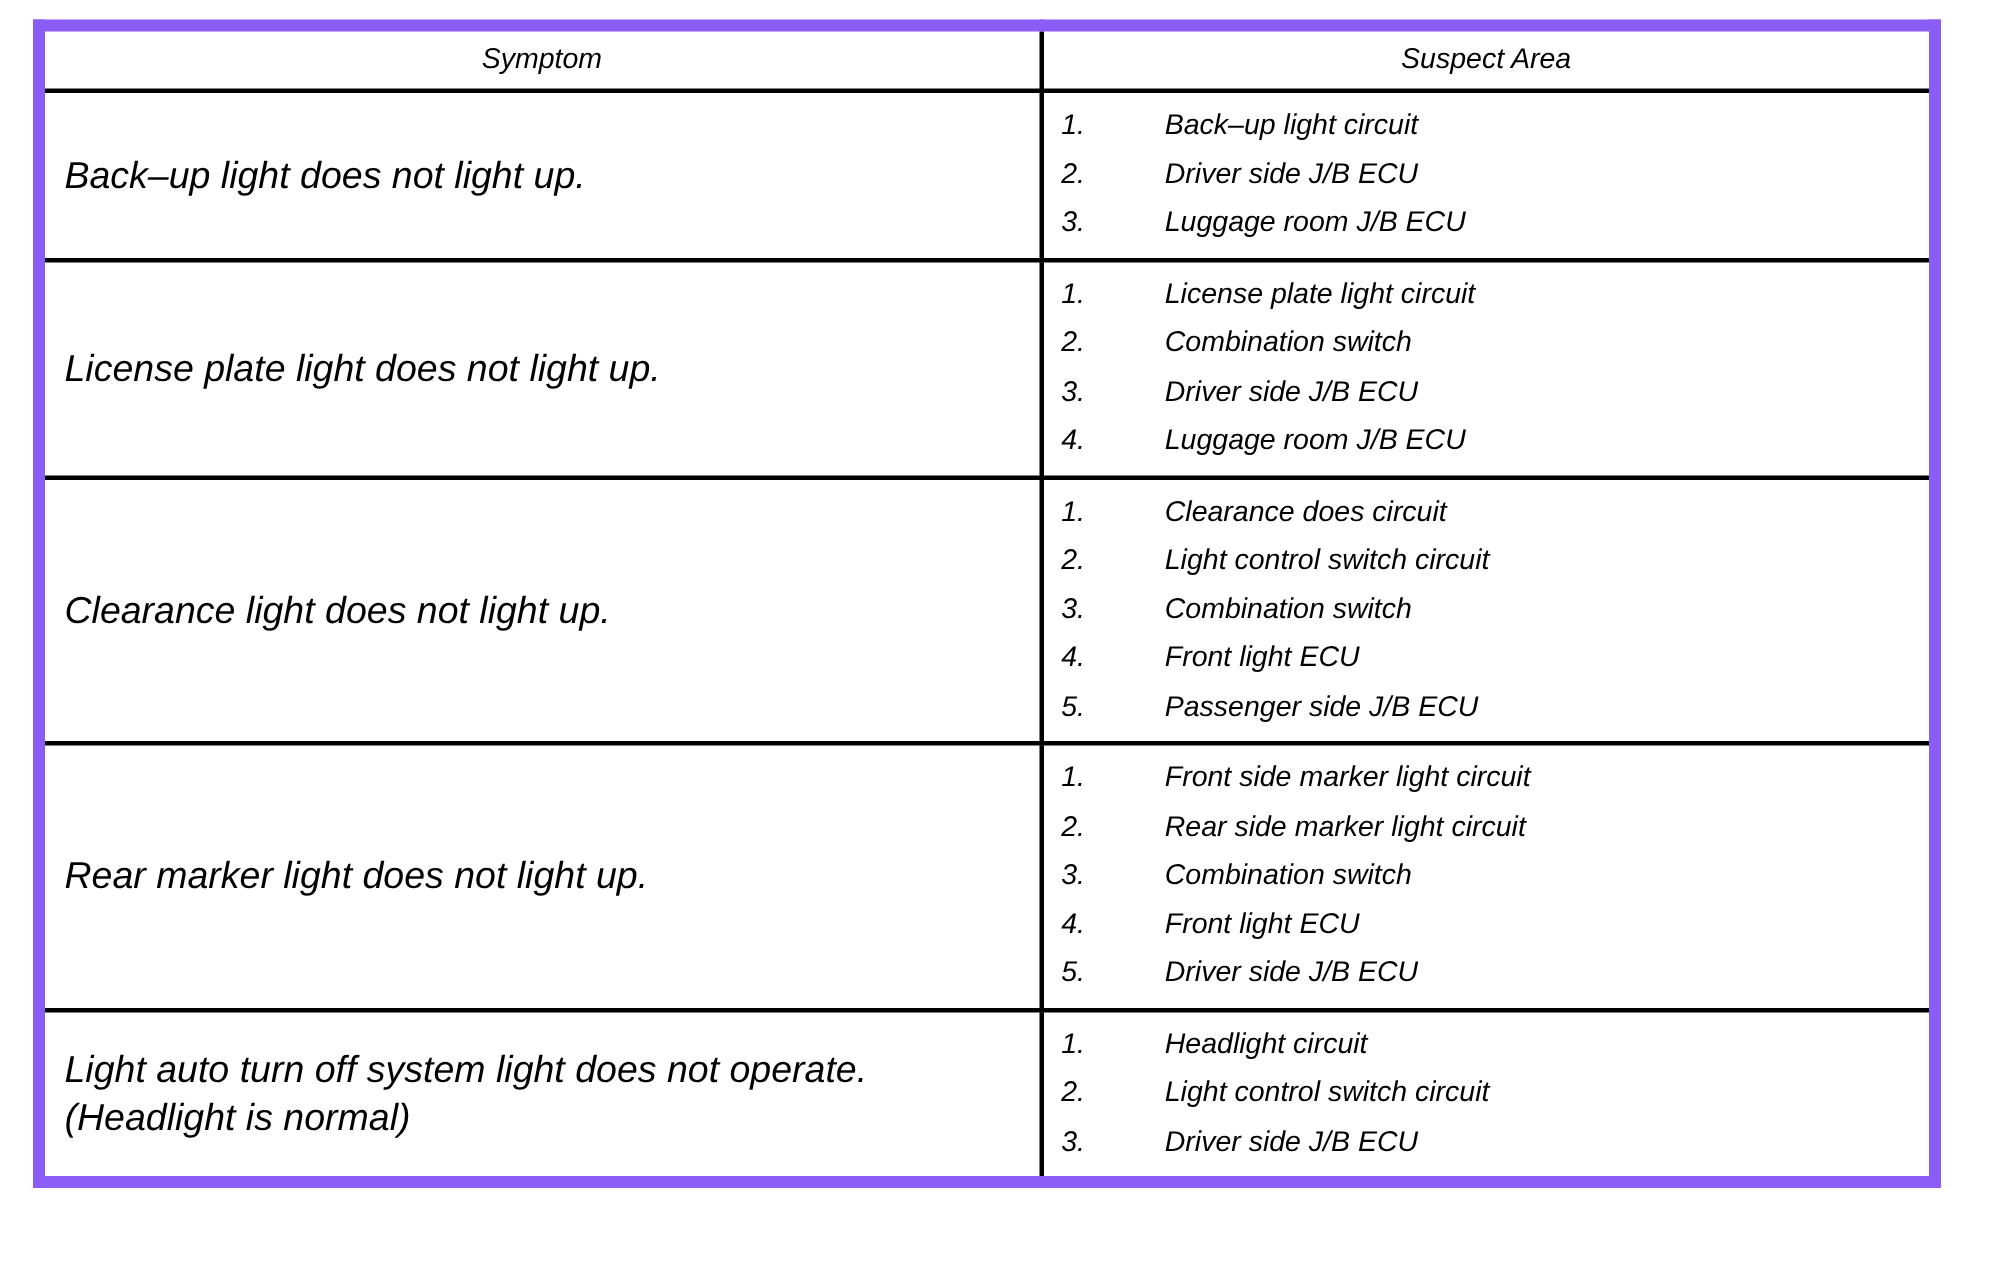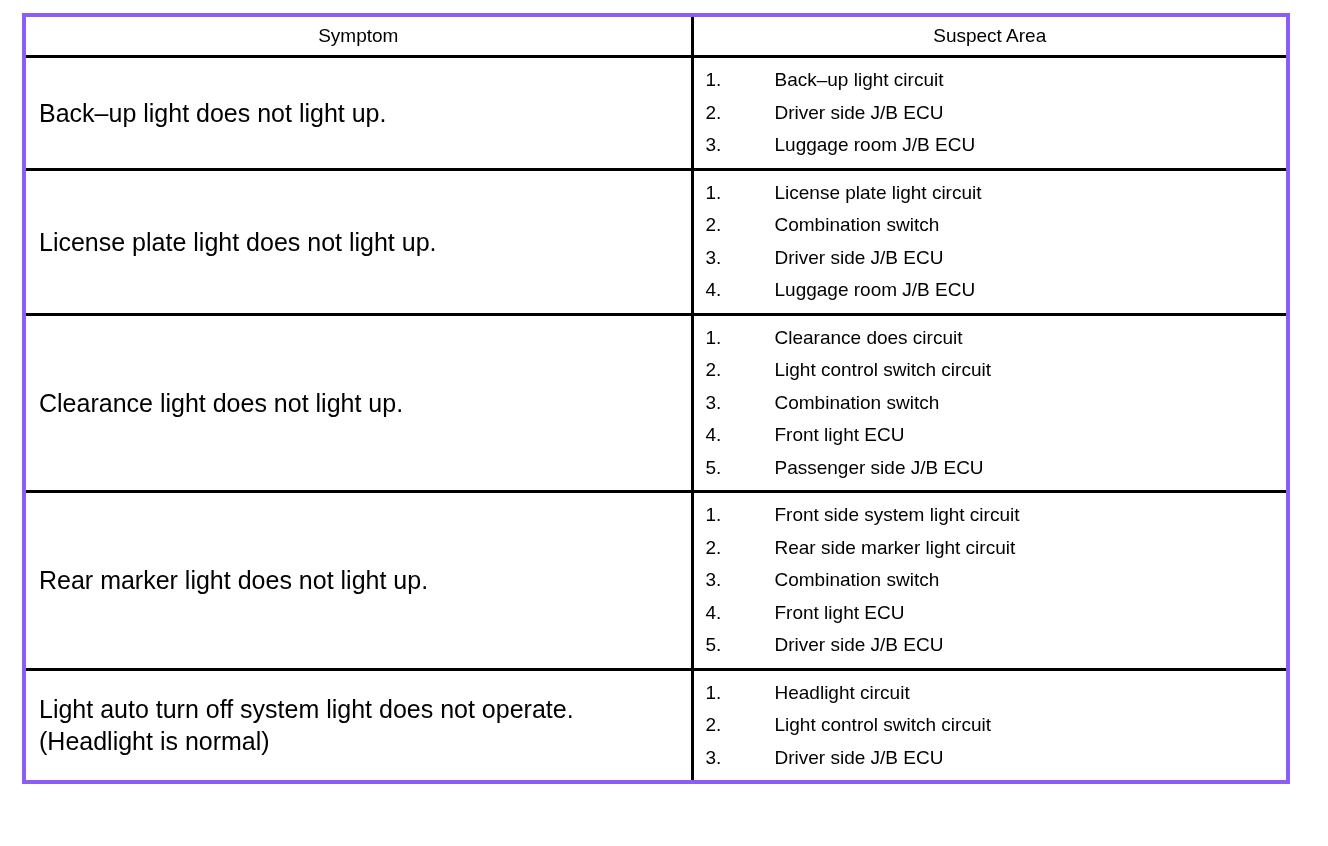--- a/index.html
+++ b/index.html
@@ -27,21 +27,22 @@
     width: 1264px;
     border-collapse: collapse;
     table-layout: fixed;
     background: #ffffff;
   }
   table.diag-table th,
   table.diag-table td {
     border: 3px solid #000000;
   }
   table.diag-table {
-    border: 4px solid #8b5cf6;
+    border: 8px solid #8b5cf6;
+    font-style: italic;
   }
   th.col-header {
     height: 38px;
     font-size: 19px;
     font-weight: normal;
     text-align: center;
     vertical-align: middle;
     padding: 0;
   }
   td.symptom-cell {
@@ -162,21 +163,21 @@
           </td>
         </tr>
         <tr>
           <td class="symptom-cell">
             <div>Rear marker light does not light up.</div>
           </td>
           <td class="suspect-cell">
             <div>
               <div class="suspect-item">
                 <span class="suspect-num">1.</span>
-                <span class="suspect-txt">Front side system light circuit</span>
+                <span class="suspect-txt">Front side marker light circuit</span>
               </div>
               <div class="suspect-item">
                 <span class="suspect-num">2.</span>
                 <span class="suspect-txt">Rear side marker light circuit</span>
               </div>
               <div class="suspect-item">
                 <span class="suspect-num">3.</span>
                 <span class="suspect-txt">Combination switch</span>
               </div>
               <div class="suspect-item">

